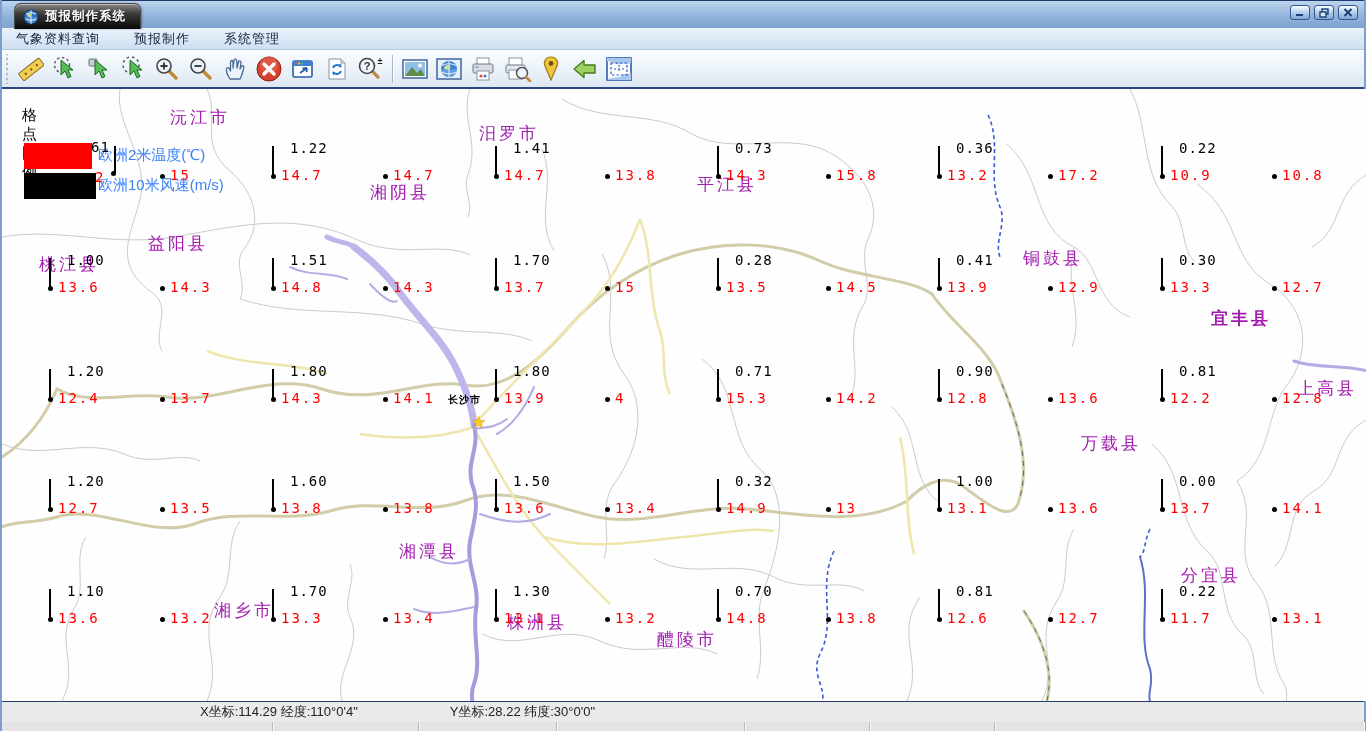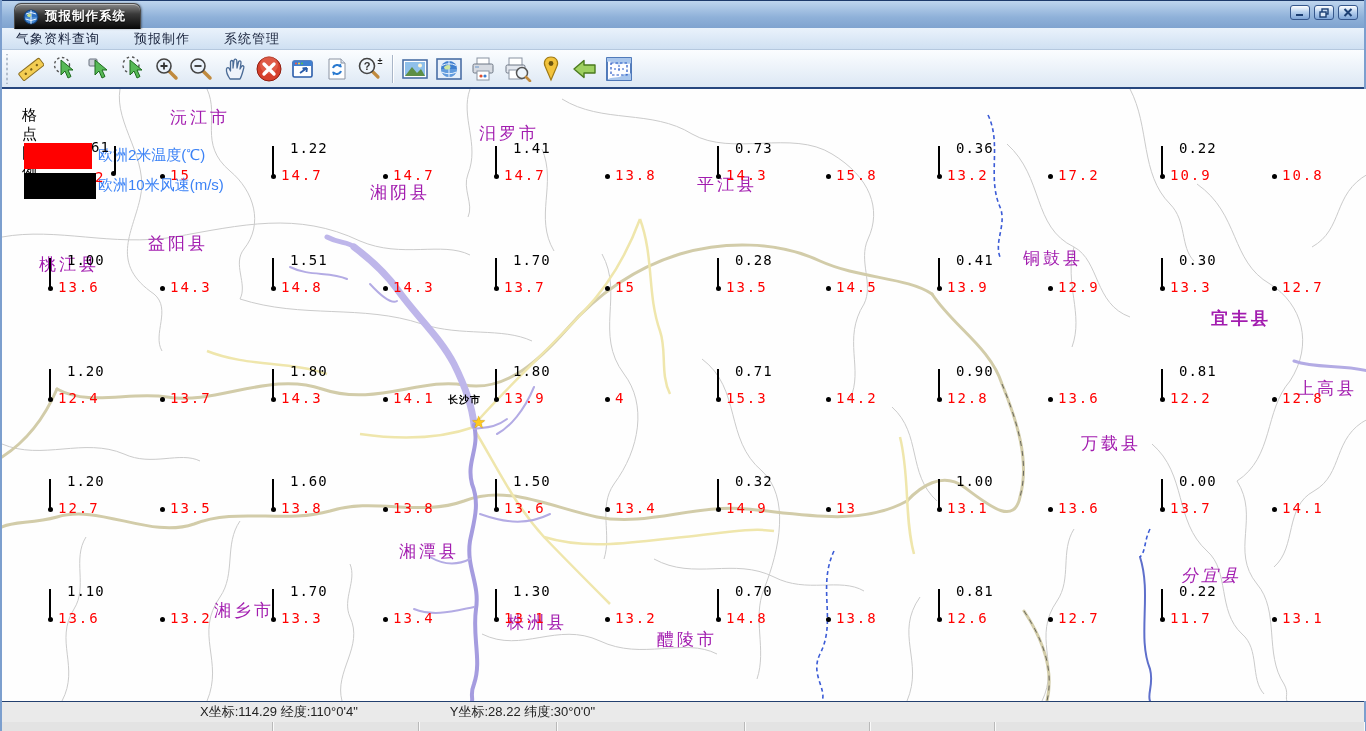--- a/index.html
+++ b/index.html
@@ -646,21 +646,21 @@
         <div class="place" style="left: 368px; top: 92px;">湘阴县</div>
         <div class="place" style="left: 695px; top: 84px;">平江县</div>
         <div class="place" style="left: 146px; top: 143px;">益阳县</div>
         <div class="place" style="left: 37px; top: 164px;">桃江县</div>
         <div class="place" style="left: 1021px; top: 158px;">铜鼓县</div>
         <div class="place" style="left: 1209px; top: 218px; font-weight: bold;">宜丰县</div>
         <div class="place" style="left: 1295px; top: 288px;">上高县</div>
         <div class="place major" style="left: 446px; top: 304px;">长沙市</div>
         <div class="place" style="left: 1079px; top: 343px;">万载县</div>
         <div class="place" style="left: 397px; top: 451px;">湘潭县</div>
-        <div class="place" style="left: 1179px; top: 475px; font-style: italic;">分宜县</div>
+        <div class="place" style="left: 1179px; top: 475px;">分宜县</div>
         <div class="place" style="left: 212px; top: 510px;">湘乡市</div>
         <div class="place" style="left: 505px; top: 522px;">株洲县</div>
         <div class="place" style="left: 655px; top: 539px;">醴陵市</div>
       </div>
     <div class="star" style="left: 469px; top: 325px;">★</div>
 
     <div class="legend">
       <div class="lg-title">格点图例</div>
       <div class="sw" style="left:22px; top:54px; width:68px; height:26px; background:#ff0000;"></div>
       <div class="lg-label" style="left:96px; top:57px;">欧洲2米温度(℃)</div>

